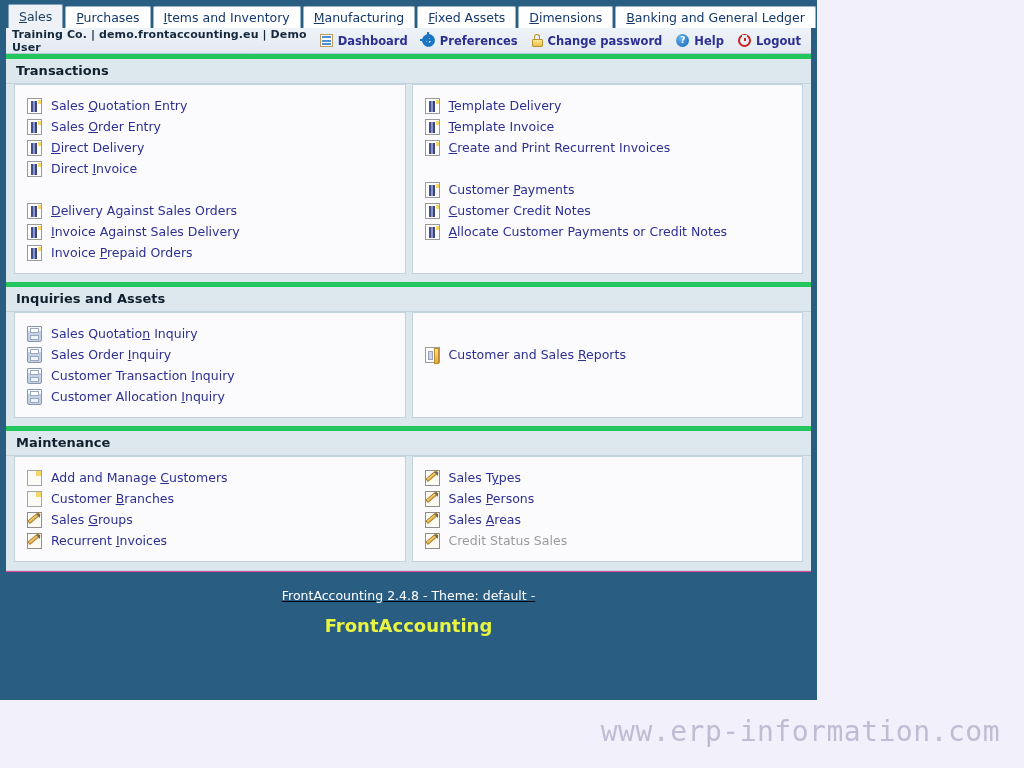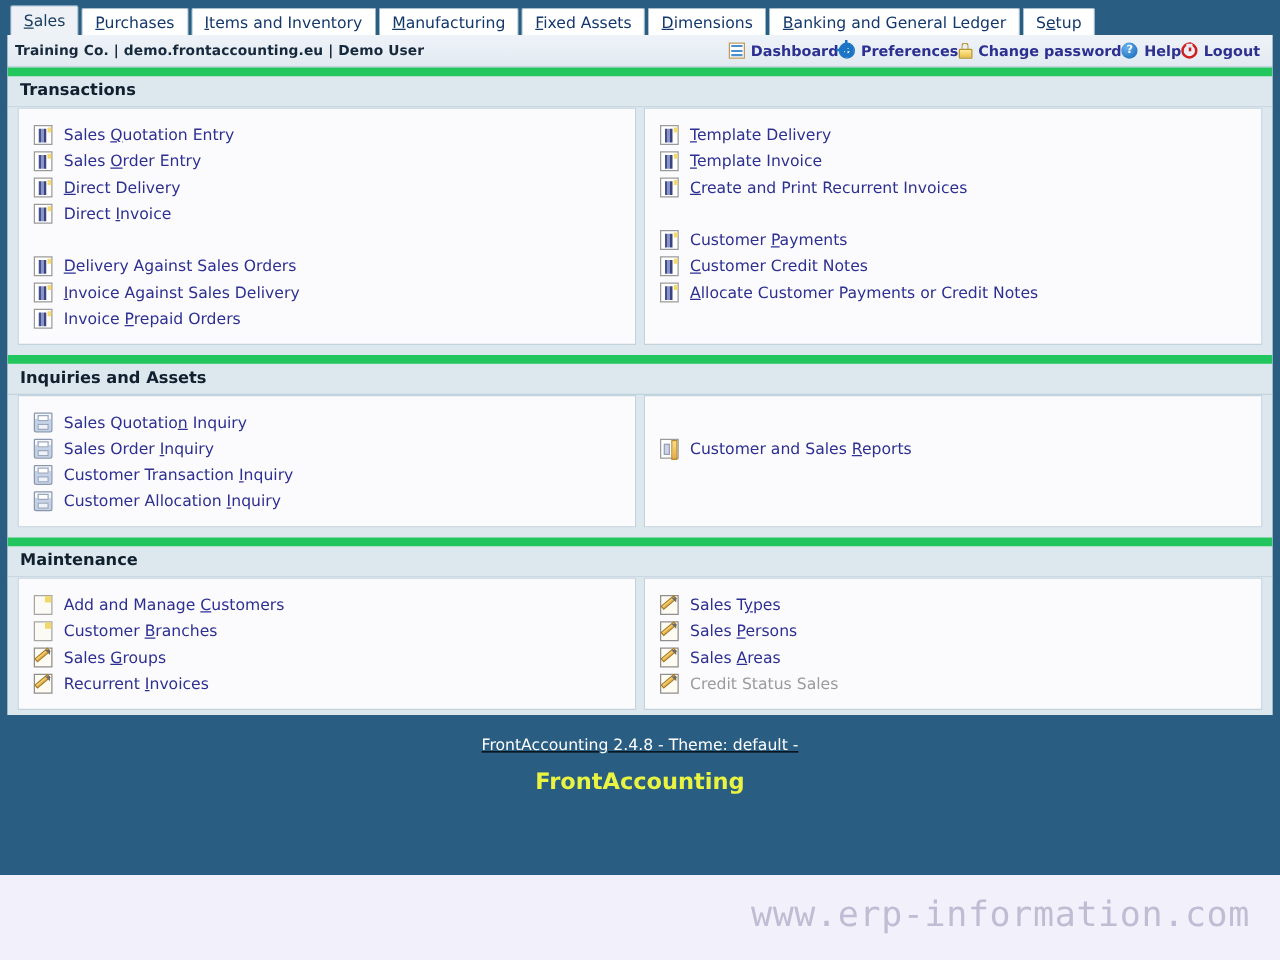--- a/index.html
+++ b/index.html
@@ -11,21 +11,21 @@
     height: 768px;
     background: #f2f0fb;
     font-family: "DejaVu Sans", "Liberation Sans", sans-serif;
     font-size: 12px;
     overflow: hidden;
   }
 
   
   .app {
     position: relative;
-    width: 1024px;
+    width: 817px;
     height: 700px;
     background: #2a5d82;
     box-sizing: border-box;
     overflow: hidden;
   }
 
   
   .tabbar {
     position: relative;
     height: 28px;
@@ -86,20 +86,21 @@
   }
   .company {
     font-size: 11px;
     font-weight: bold;
     color: #16283c;
     letter-spacing: 0.1px;
   }
   .userlinks {
     display: flex;
     align-items: flex-start;
+    gap: 14px;
   }
   .userlink {
     display: flex;
     align-items: center;
     gap: 5px;
     font-size: 11.5px;
     font-weight: bold;
     color: #2d2f91;
     cursor: pointer;
     white-space: nowrap;
@@ -188,21 +189,21 @@
     content: "";
     position: absolute;
     left: 2.5px; top: -1px;
     width: 5px; height: 3px;
     background: #e2eaf1;
   }
 
   
   .section-head {
     background: #dde7ee;
-    border-top: 7px solid #22c55e;
+    border-top: 5px solid #22c55e;
     border-bottom: 1px solid #c3d3de;
     padding: 4px 10px 5px 10px;
     font-size: 13px;
     font-weight: bold;
     color: #10202e;
   }
   .section-body {
     display: flex;
     background: #dde7ee;
     padding: 0 8px 8px 8px;

